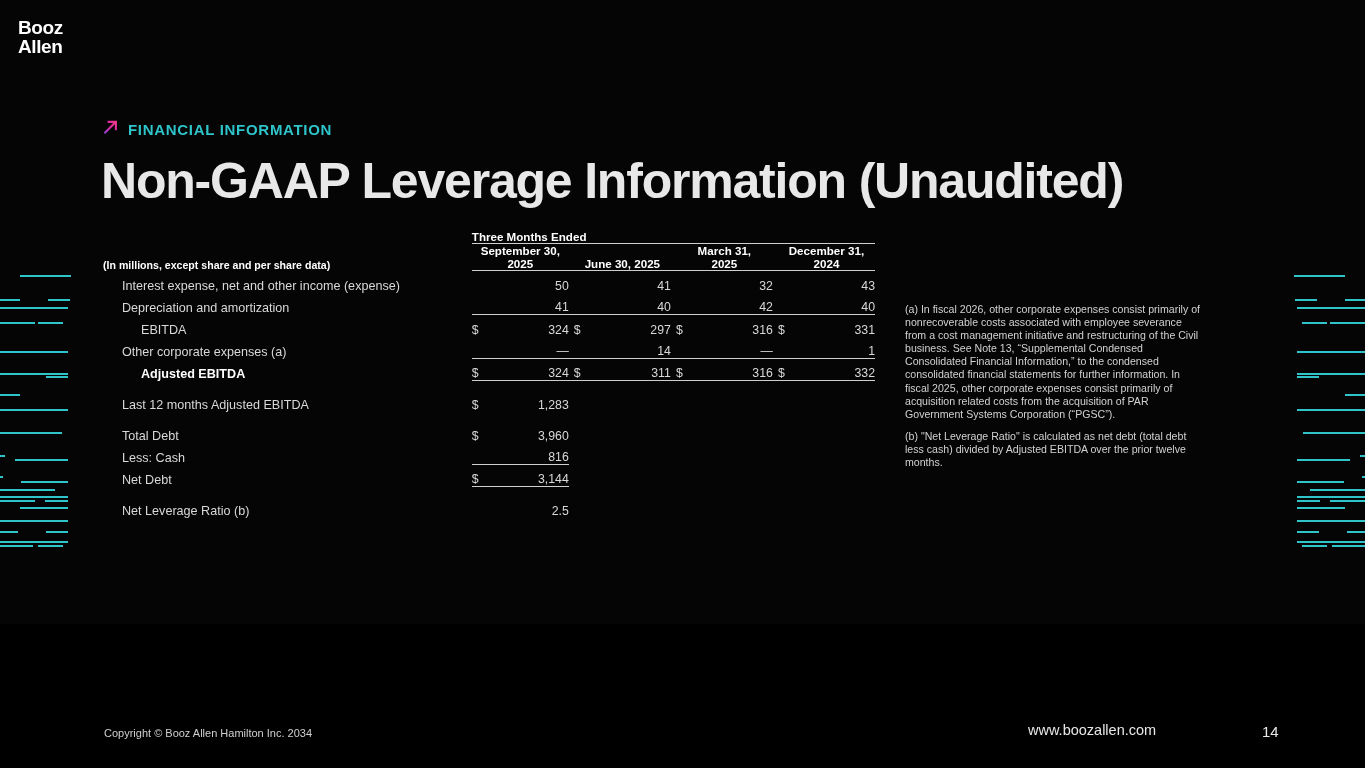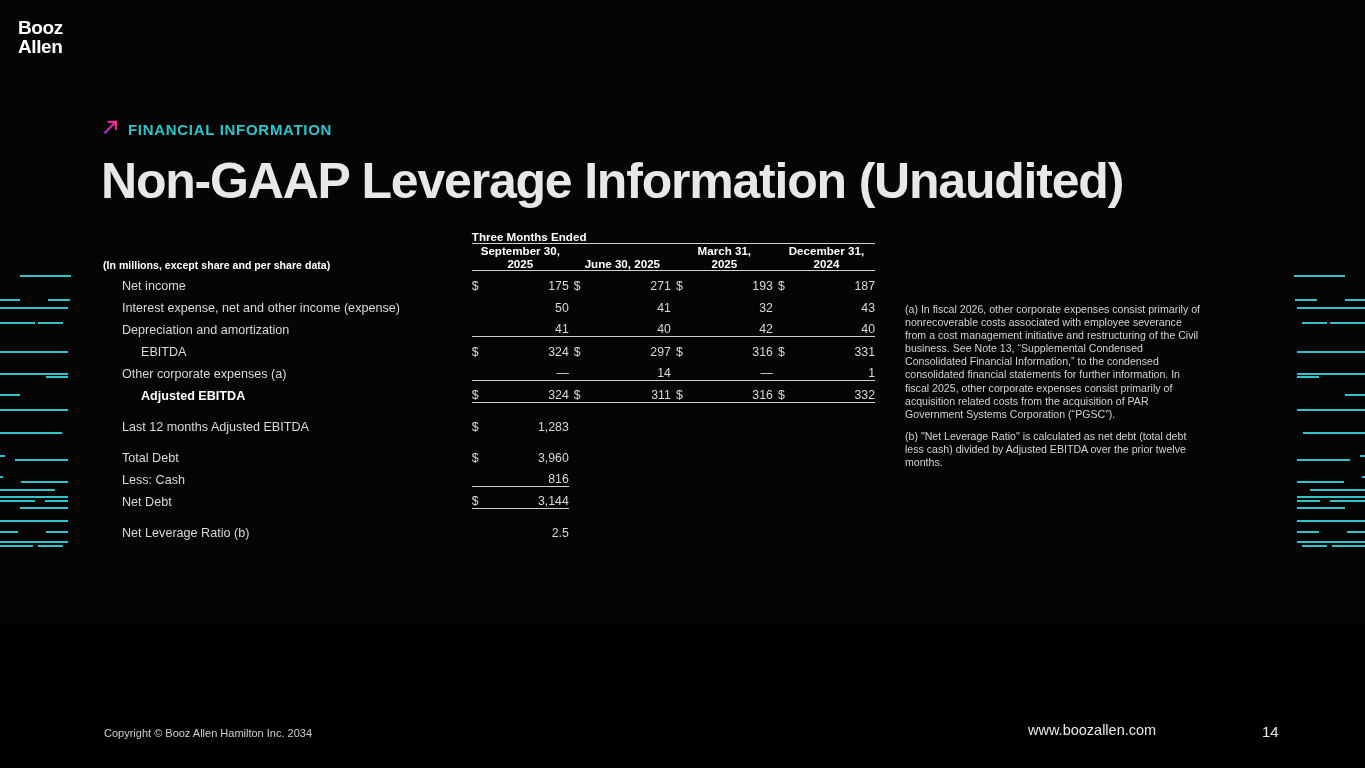--- a/index.html
+++ b/index.html
@@ -270,34 +270,20 @@
           <span>March 31,</span><br>
           <span>2025</span>
         </td>
         <td class="head-under"></td>
         <td class="colhead head-under" colspan="2">
           <span>December 31,</span><br>
           <span>2024</span>
         </td>
       </tr>
 
-      <tr>
-        <td class="lbl ind1">Net income</td>
-        <td class="cur">$</td>
-        <td class="num">175</td>
-        <td></td>
-        <td class="cur">$</td>
-        <td class="num">271</td>
-        <td></td>
-        <td class="cur">$</td>
-        <td class="num">193</td>
-        <td></td>
-        <td class="cur">$</td>
-        <td class="num">187</td>
-      </tr>
 
 
       <tr>
         <td class="lbl ind1">Interest expense, net and other income (expense)</td>
         <td class="cur"></td>
         <td class="num">50</td>
         <td></td>
         <td class="cur"></td>
         <td class="num">41</td>
         <td></td>

